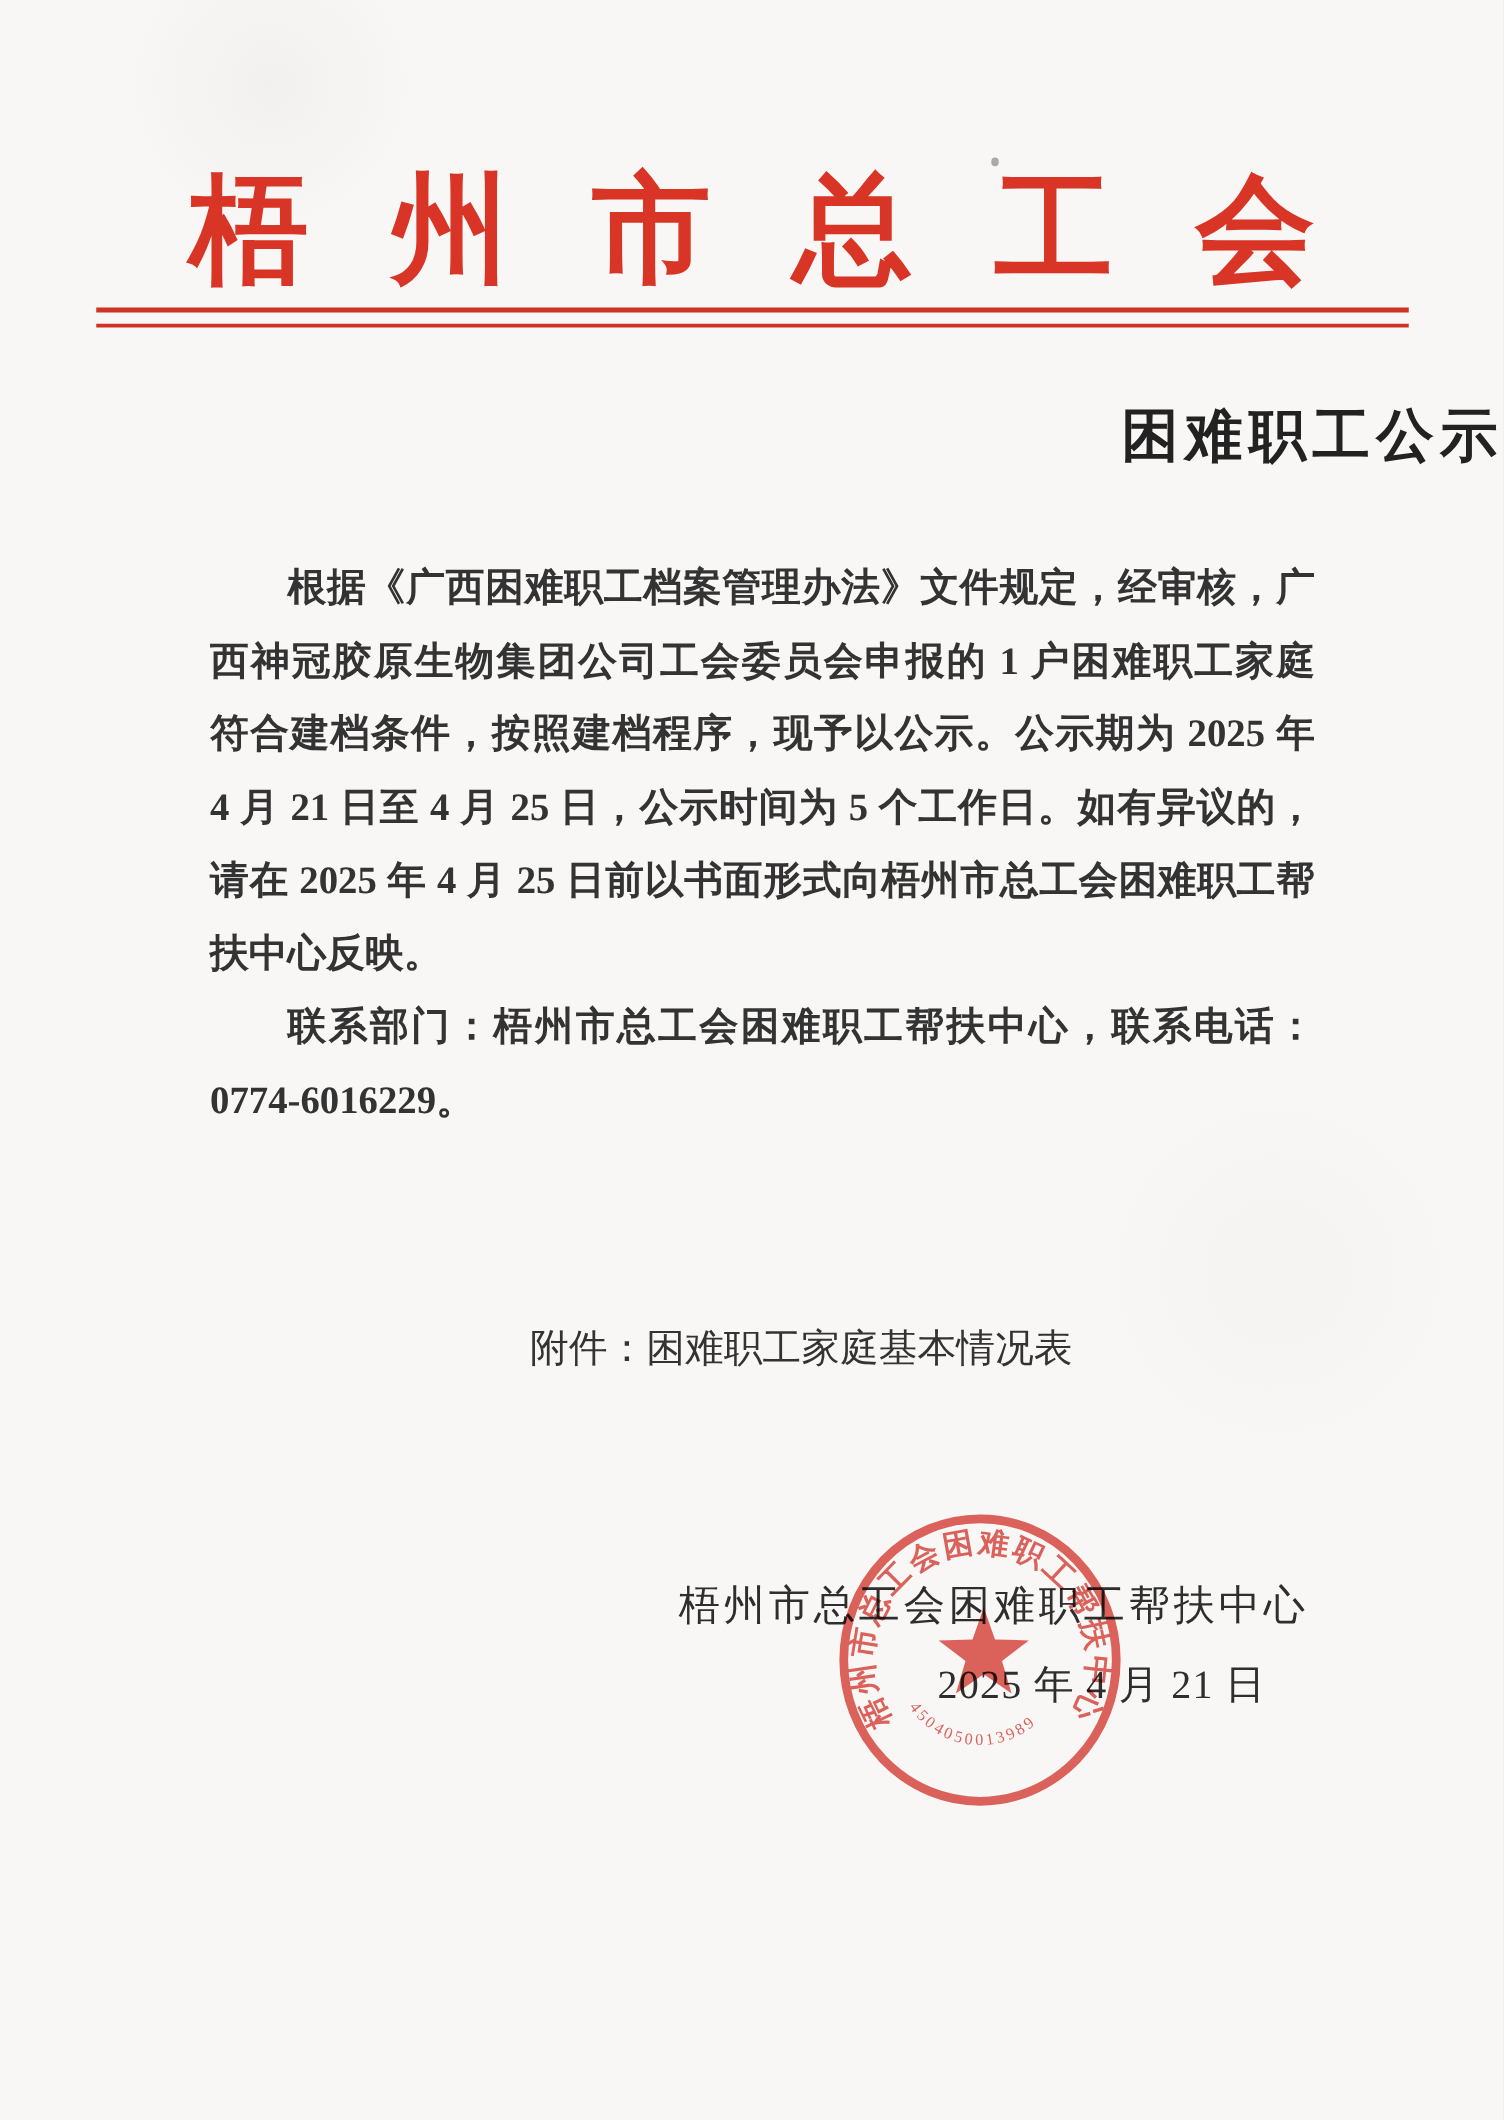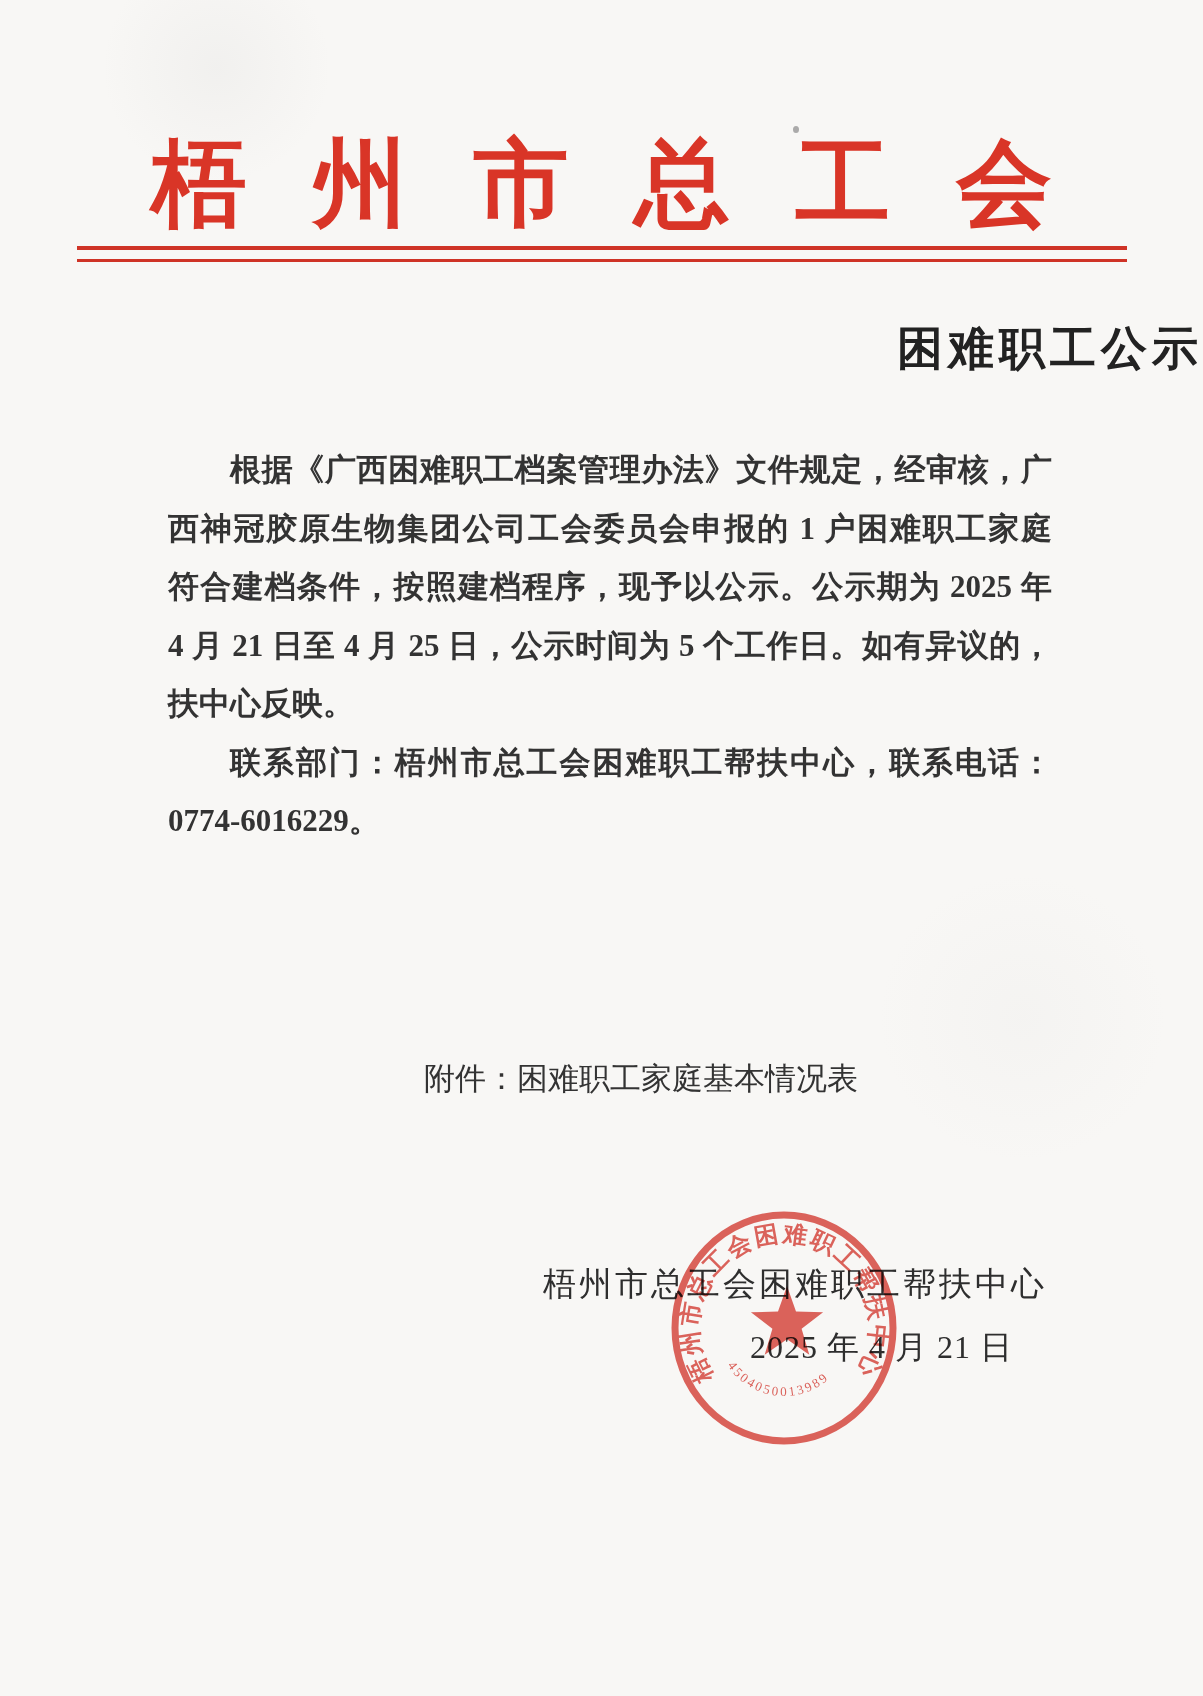--- a/index.html
+++ b/index.html
@@ -120,20 +120,21 @@
   <div class="rule rule-top"></div>
   <div class="rule rule-bottom"></div>
 
   <div class="doc-title">困难职工公示</div>
 
   <div class="body-block">
     <div class="line just indent">根据《广西困难职工档案管理办法》文件规定，经审核，广</div>
     <div class="line just">西神冠胶原生物集团公司工会委员会申报的 1 户困难职工家庭</div>
     <div class="line just">符合建档条件，按照建档程序，现予以公示。公示期为 2025 年</div>
     <div class="line just">4 月 21 日至 4 月 25 日，公示时间为 5 个工作日。如有异议的，</div>
+    <div class="line just">请在 2025 年 4 月 25 日前以书面形式向梧州市总工会困难职工帮</div>
     <div class="line">扶中心反映。</div>
     <div class="line just indent">联系部门：梧州市总工会困难职工帮扶中心，联系电话：</div>
     <div class="line">0774-6016229。</div>
   </div>
 
   <div class="attachment">附件：困难职工家庭基本情况表</div>
 
   <div class="sig-org">梧州市总工会困难职工帮扶中心</div>
   <div class="sig-date">2025 年 4 月 21 日</div>
 

